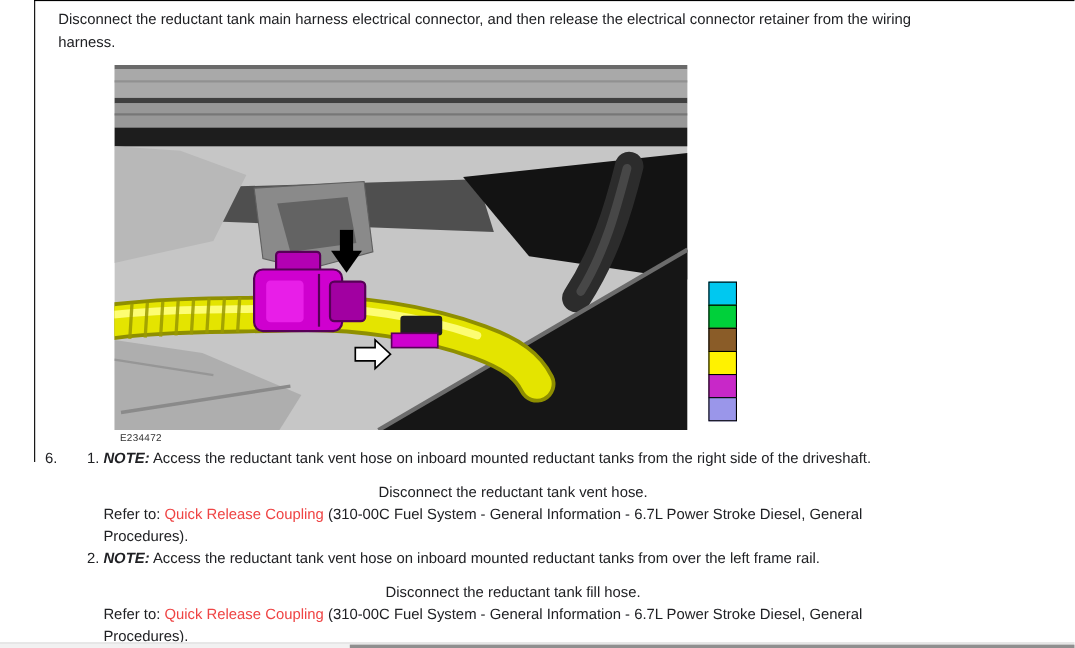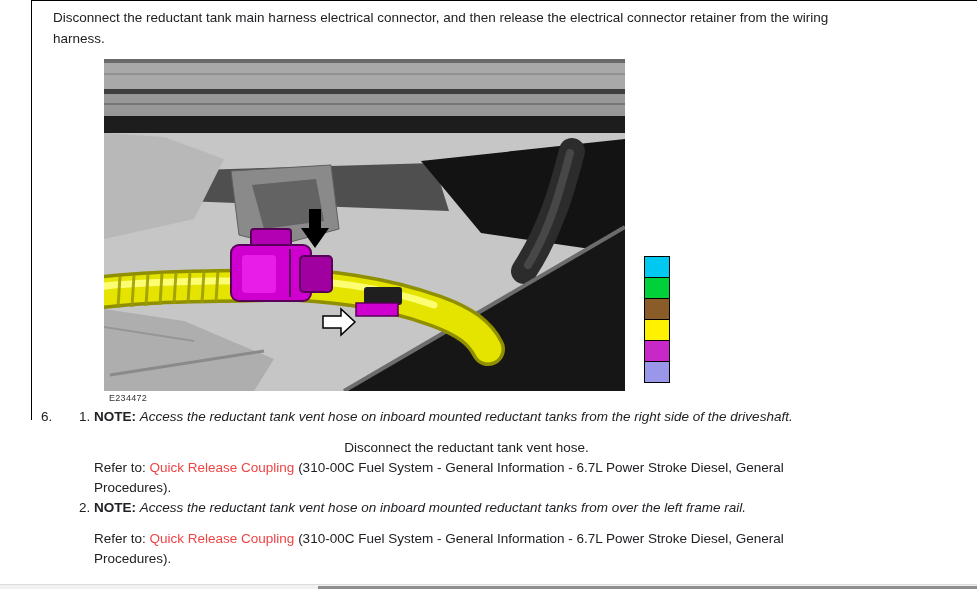--- a/index.html
+++ b/index.html
@@ -62,22 +62,22 @@
     display:flex;
     font-size:13.5px;
     line-height:20px;
     color:#202124;
   }
   .step-num { width:38px; flex:none; }
   .substep { display:flex; }
   .substep-num { width:15px; flex:none; }
   .substep-body { width:745px; }
   .note-line { margin-bottom:11px; }
-  .note-label { font-weight:bold; }
-  .note-text { font-style:italic; }
+  .note-label { font-weight:bold; font-style:italic; }
+  .note-text { }
   .body-line { margin:0;text-align:center; }
   .refer-line { margin:0; }
   .link { color:#ef4444; text-decoration:none; cursor:pointer; }
 
   .hscrollbar {
     position:absolute;
     left:0; top:584px;
     width:977px; height:5px;
     background:#f1f1f1;
     border-top:1px solid #dcdcdc;
@@ -187,20 +187,21 @@
         </div>
       </div>
 
       <div class="substep">
         <div class="substep-num">2.</div>
         <div class="substep-body">
           <p class="note-line">
             <span class="note-label">NOTE:</span>
             <span class="note-text">Access the reductant tank vent hose on inboard mounted reductant tanks from over the left frame rail.</span>
           </p>
+          <p class="body-line">Disconnect the reductant tank fill hose.</p>
           <p class="refer-line"><span>Refer to: </span><a href="#" class="link">Quick Release Coupling</a><span> (310-00C Fuel System - General Information - 6.7L Power Stroke Diesel, General Procedures).</span></p>
         </div>
       </div>
 
     </div>
   </div>
 
 </div>
 
 <div class="hscrollbar">

